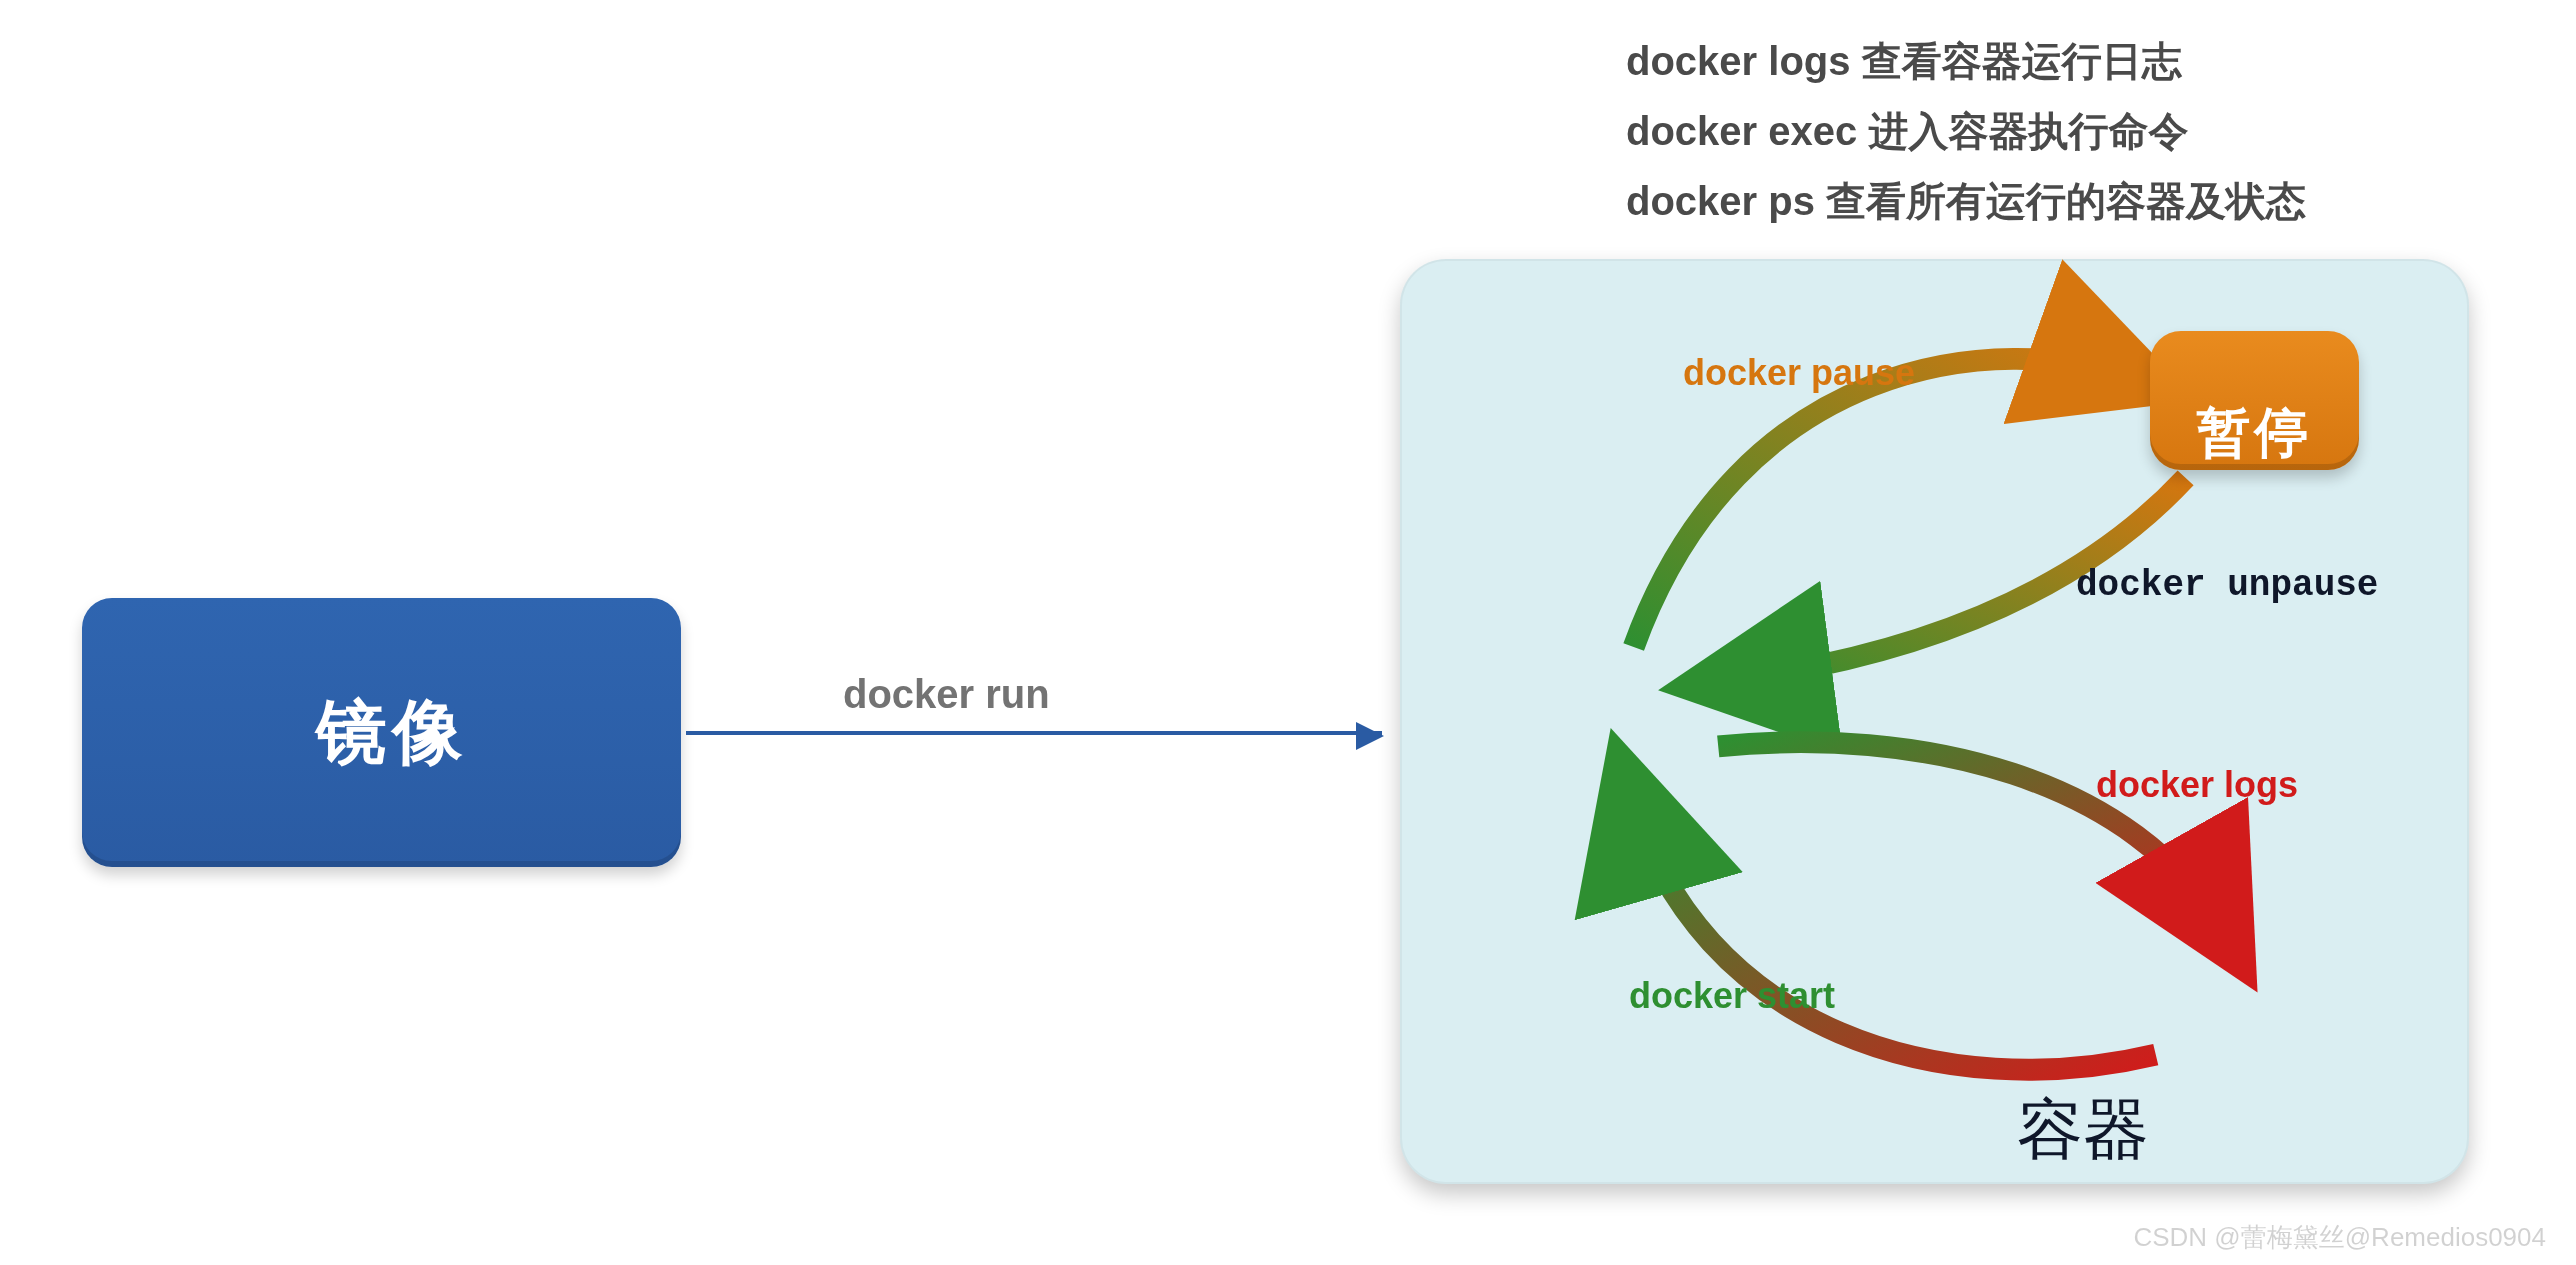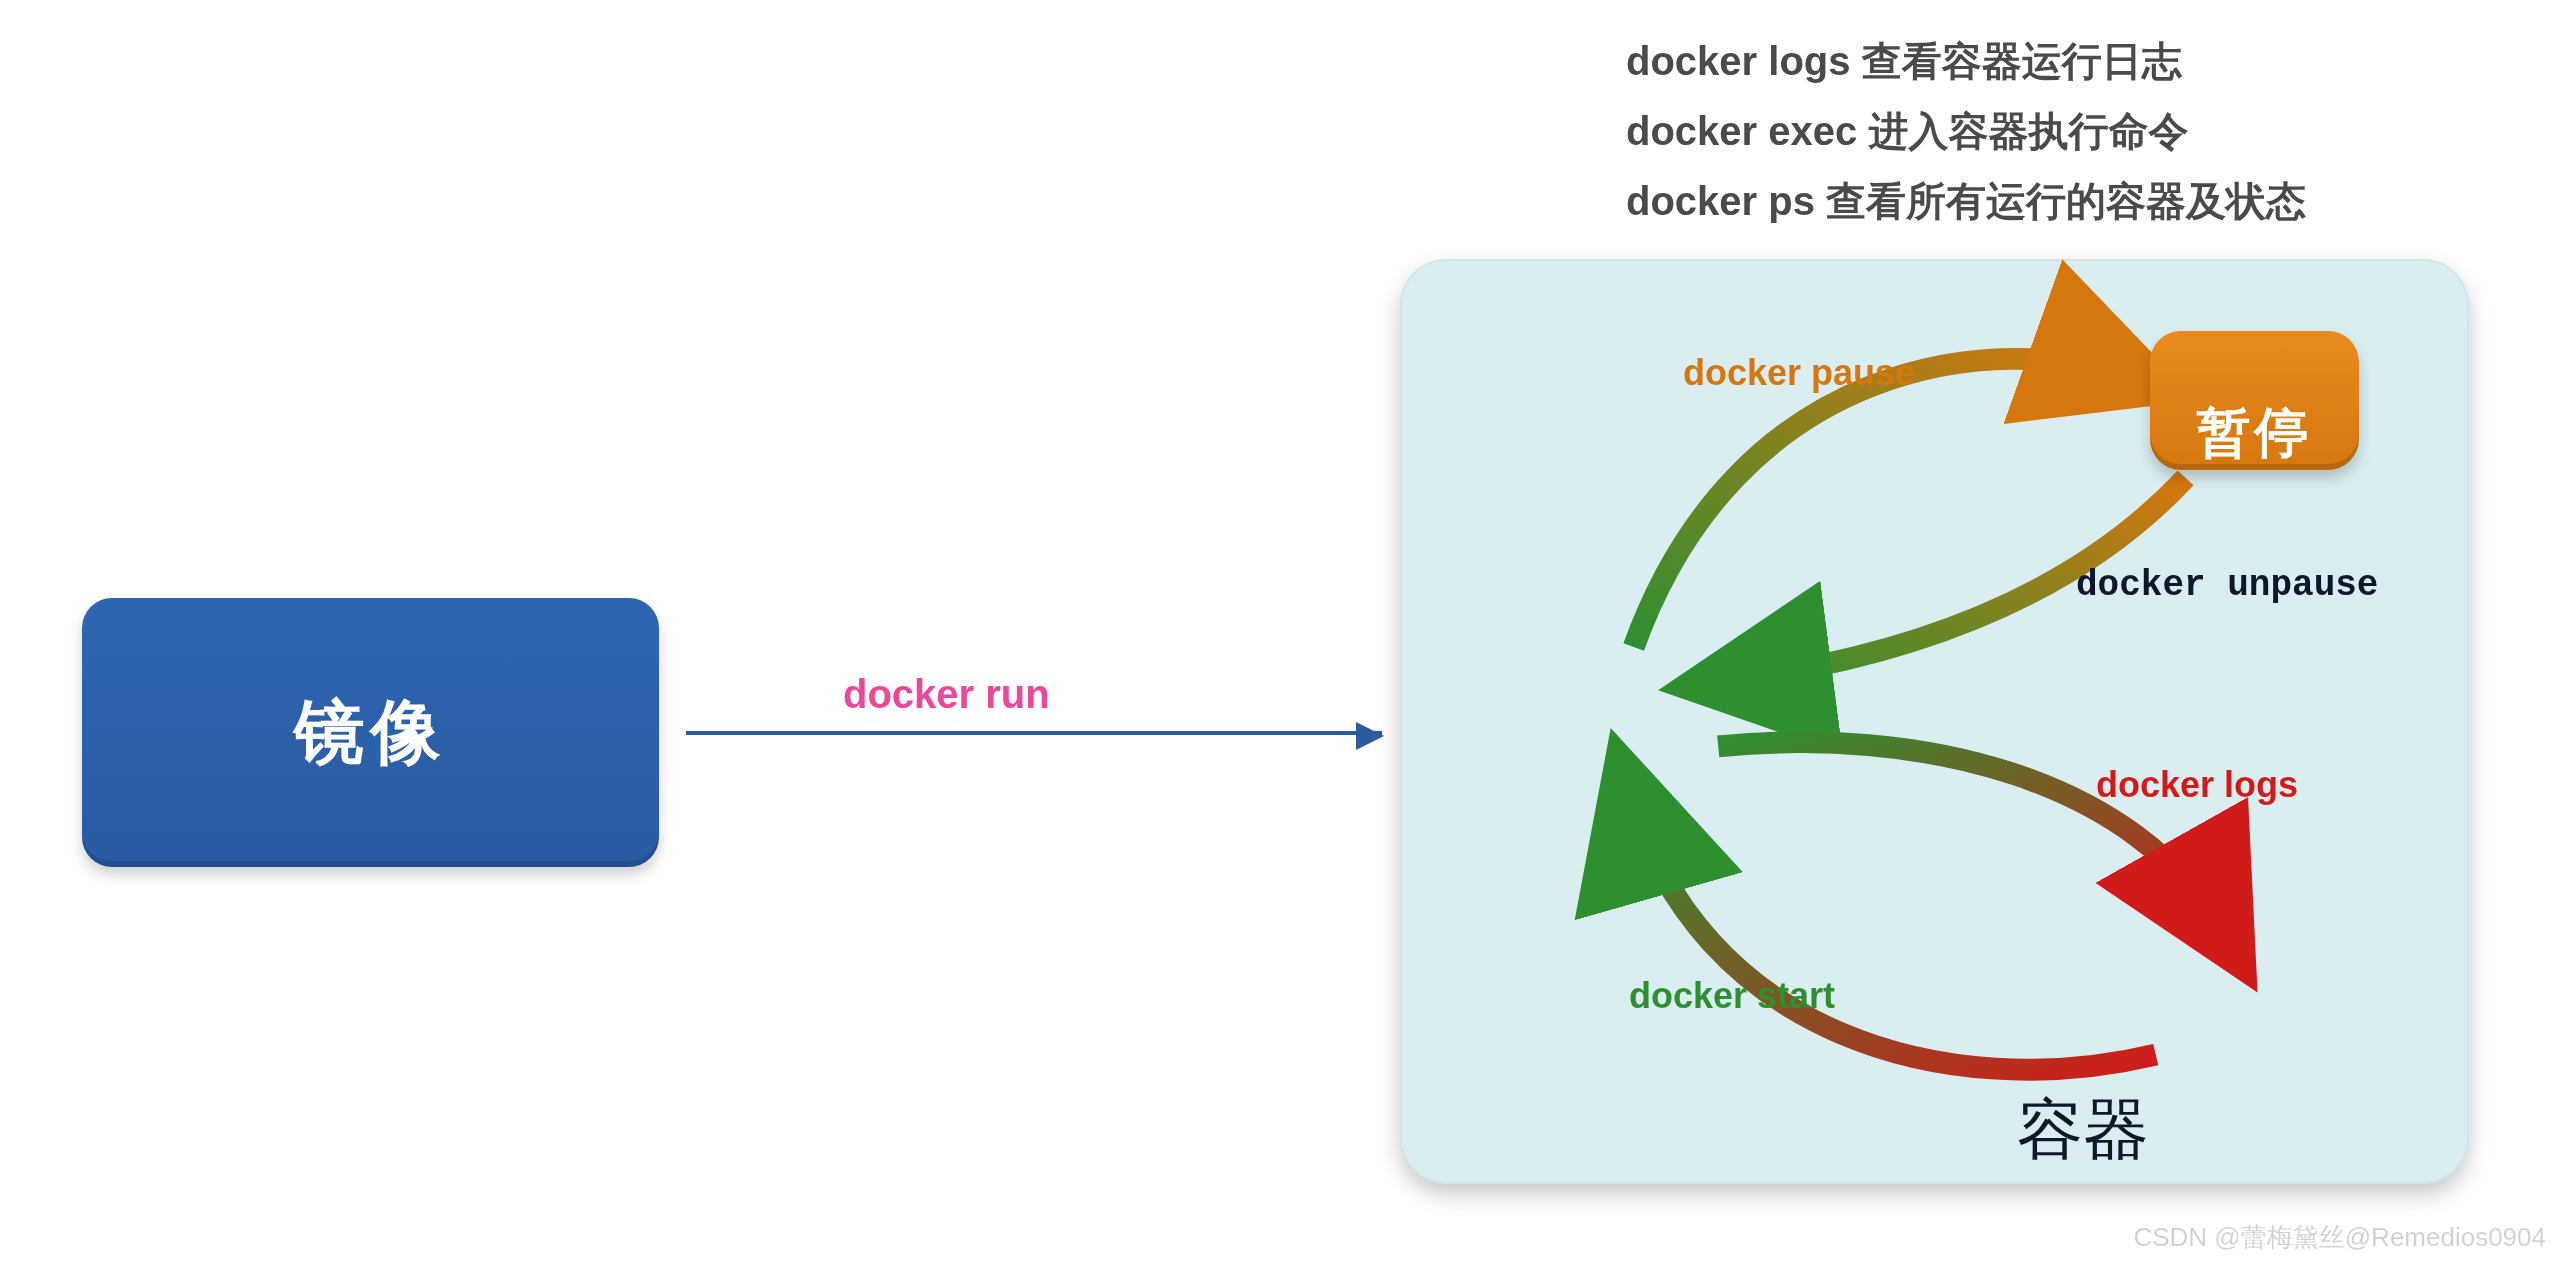--- a/index.html
+++ b/index.html
@@ -1,19 +1,19 @@
 <!DOCTYPE html>
 <html><head>
 <meta charset="utf-8">
 <style>
   html,body{margin:0;padding:0;width:2576px;height:1265px;background:#f4f4f4;font-family:"Microsoft YaHei","PingFang SC","Helvetica Neue",Arial,sans-serif;}
   .canvas{position:relative;width:2576px;height:1265px;background:#fff;box-shadow:0 6px 18px rgba(0,0,0,.12);}
 
   
-  .image-node{position:absolute;left:82px;top:598px;width:577px;height:269px;background:linear-gradient(#2f65b0,#2a5ba3);border-radius:30px;box-shadow:inset 0 -6px 0 rgba(0,0,0,.12),0 8px 14px rgba(0,0,0,.18);display:flex;align-items:center;justify-content:center;}
+  .image-node{position:absolute;left:82px;top:598px;width:577px;height:269px;background:linear-gradient(#2f65b0,#2a5ba3);border-radius:30px;box-shadow:inset 0 -6px 0 rgba(0,0,0,.12),0 8px 14px rgba(0,0,0,.18);display:flex;align-items:center;justify-content:center;padding-left:22px;}
   .image-node span{color:#fff;font-size:70px;font-weight:700;letter-spacing:6px;}
 
   
   .container-panel{position:absolute;left:1400px;top:259px;width:1069px;height:925px;background:#daeef2;border-radius:46px;box-shadow:0 10px 22px rgba(0,0,0,.22),inset 0 0 0 2px rgba(0,0,0,.04);}
   .container-label{position:absolute;left:617px;top:826px;font-size:66px;font-weight:400;color:#0f172a;}
 
   
   .state{position:absolute;border-radius:31px;display:flex;align-items:flex-end;justify-content:center;box-shadow:inset 0 -6px 0 rgba(0,0,0,.14),0 8px 14px rgba(0,0,0,.20);margin-left:14px;}
   .state span{color:#fff;font-size:54px;font-weight:700;letter-spacing:4px;}
   .state-running{left:104px;top:385px;width:209px;height:139px;background:linear-gradient(#37a13a,#2e8f31);}
@@ -23,21 +23,21 @@
   
   .cmd{position:absolute;font-size:36px;font-weight:700;}
   .cmd-pause  {left:283px;top:93px;color:#d6760f;}
   .cmd-unpause{left:676px;top:306px;color:#0f172a;font-family:Liberation Mono, monospace;}
   .cmd-stop   {left:696px;top:505px;color:#d11b1b;}
   .cmd-start  {left:229px;top:716px;color:#2e8f31;}
 
   
   .run-arrow{position:absolute;left:686px;top:731px;width:696px;height:0;border-top:4px solid #2a5ba3;}
   .run-arrow:after{content:"";position:absolute;right:-2px;top:-13px;border-left:28px solid #2a5ba3;border-top:14px solid transparent;border-bottom:14px solid transparent;}
-  .run-label{position:absolute;left:843px;top:672px;font-size:40px;font-weight:700;color:#ec4899;}
+  .run-label{position:absolute;left:843px;top:672px;font-size:40px;font-weight:700;color:#737373;}
 
   
   .cmd-list{position:absolute;left:1626px;top:26px;font-size:40px;color:#4a4a4a;line-height:1.75;font-weight:600;}
 
   
   .wm{position:absolute;right:30px;bottom:10px;font-size:26px;color:rgba(0,0,0,.18);}
 
   
   svg.arc{position:absolute;left:0;top:0;width:1069px;height:925px;pointer-events:none;}
 </style>

